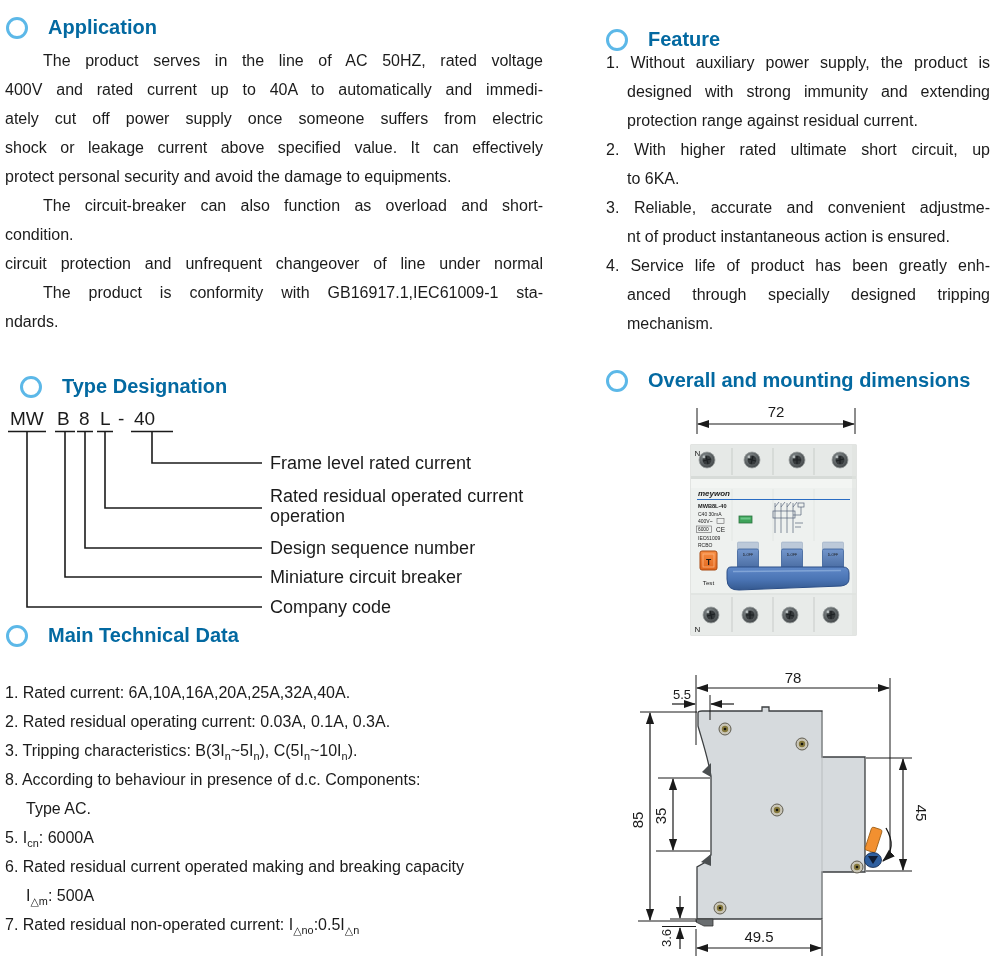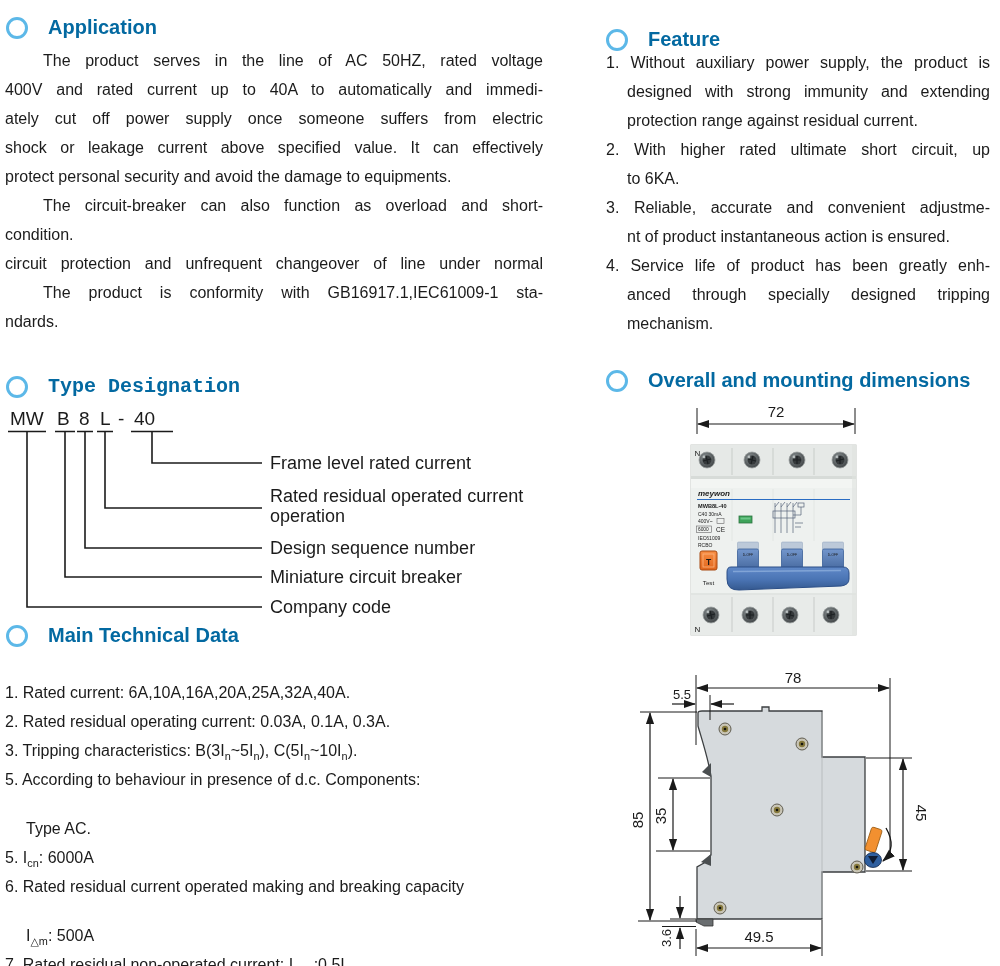--- a/index.html
+++ b/index.html
@@ -6,21 +6,21 @@
   #page{position:relative;width:1000px;height:966px;background:#ffffff;overflow:hidden;
         font-family:"Liberation Sans","DejaVu Sans",sans-serif;color:#1b1b1b;}
   .head{position:absolute;display:flex;align-items:flex-end;gap:20px;font-weight:bold;
         font-size:20px;color:#0369a1;white-space:nowrap;}
   .ring{width:16px;height:16px;border:3px solid #5cb8e8;border-radius:50%;background:#fff;flex:0 0 auto;}
   .txtcol{position:absolute;font-size:16px;line-height:29px;color:#1b1b1b;}
   .ln{height:29px;overflow:hidden;}
   .j{text-align:justify;text-align-last:justify;}
   .ind1{padding-left:38px;}
   .cont{padding-left:21px;}
-  .tind{padding-left:21px;margin-top:20px;}
+  .tind{padding-left:21px;}
   sub{font-size:68%;line-height:0;}
   svg{position:absolute;overflow:visible;}
   svg text{font-family:"Liberation Sans","DejaVu Sans",sans-serif;fill:#1b1b1b;}
   .dimline{stroke:#1a1a1a;stroke-width:1.2;fill:none;}
   .extline{stroke:#1a1a1a;stroke-width:1;fill:none;}
   .diagline{stroke:#1b1b1b;stroke-width:1.6;fill:none;}
 </style>
 </head>
 <body>
 
@@ -53,21 +53,21 @@
     <div class="ln cont">protection range against residual current.</div>
     <div class="ln j">2. With higher rated ultimate short circuit, up</div>
     <div class="ln cont">to 6KA.</div>
     <div class="ln j">3. Reliable, accurate and convenient adjustme-</div>
     <div class="ln cont">nt of product instantaneous action is ensured.</div>
     <div class="ln j">4. Service life of product has been greatly enh-</div>
     <div class="ln j cont">anced through specially designed tripping</div>
     <div class="ln cont">mechanism.</div>
   </div>
 
-  <div class="head" style="left:6px;top:375px;font-family:Liberation Mono, monospace;">
+  <div class="head" style="left:20px;top:375px;">
     <span class="ring"></span>
     <span>Type Designation</span>
   </div>
   <svg style="left:0;top:398px;" width="580" height="235" viewBox="0 0 580 235">
 
     <text x="10" y="27" font-size="19">MW</text>
     <text x="57" y="27" font-size="19">B</text>
     <text x="79" y="27" font-size="19">8</text>
     <text x="100" y="27" font-size="19">L</text>
     <text x="118" y="27" font-size="19">-</text>
@@ -90,21 +90,21 @@
   </svg>
 
   <div class="head" style="left:6px;top:624px;">
     <span class="ring"></span>
     <span>Main Technical Data</span>
   </div>
   <div class="txtcol" style="left:5px;top:678px;width:580px;">
     <div class="ln">1. Rated current: 6A,10A,16A,20A,25A,32A,40A.</div>
     <div class="ln">2. Rated residual operating current: 0.03A, 0.1A, 0.3A.</div>
     <div class="ln">3. Tripping characteristics: B(3I<sub>n</sub>~5I<sub>n</sub>), C(5I<sub>n</sub>~10I<sub>n</sub>).</div>
-    <div class="ln">5. According to behaviour in presence of d.c. Components:</div>
+    <div class="ln">8. According to behaviour in presence of d.c. Components:</div>
     <div class="ln tind">Type AC.</div>
     <div class="ln">5. I<sub>cn</sub>: 6000A</div>
     <div class="ln">6. Rated residual current operated making and breaking capacity</div>
     <div class="ln tind">I<sub>△m</sub>: 500A</div>
     <div class="ln">7. Rated residual non-operated current: I<sub>△no</sub>:0.5I<sub>△n</sub></div>
   </div>
 
   <div class="head" style="left:606px;top:369px;">
     <span class="ring"></span>
     <span>Overall and mounting dimensions</span>

